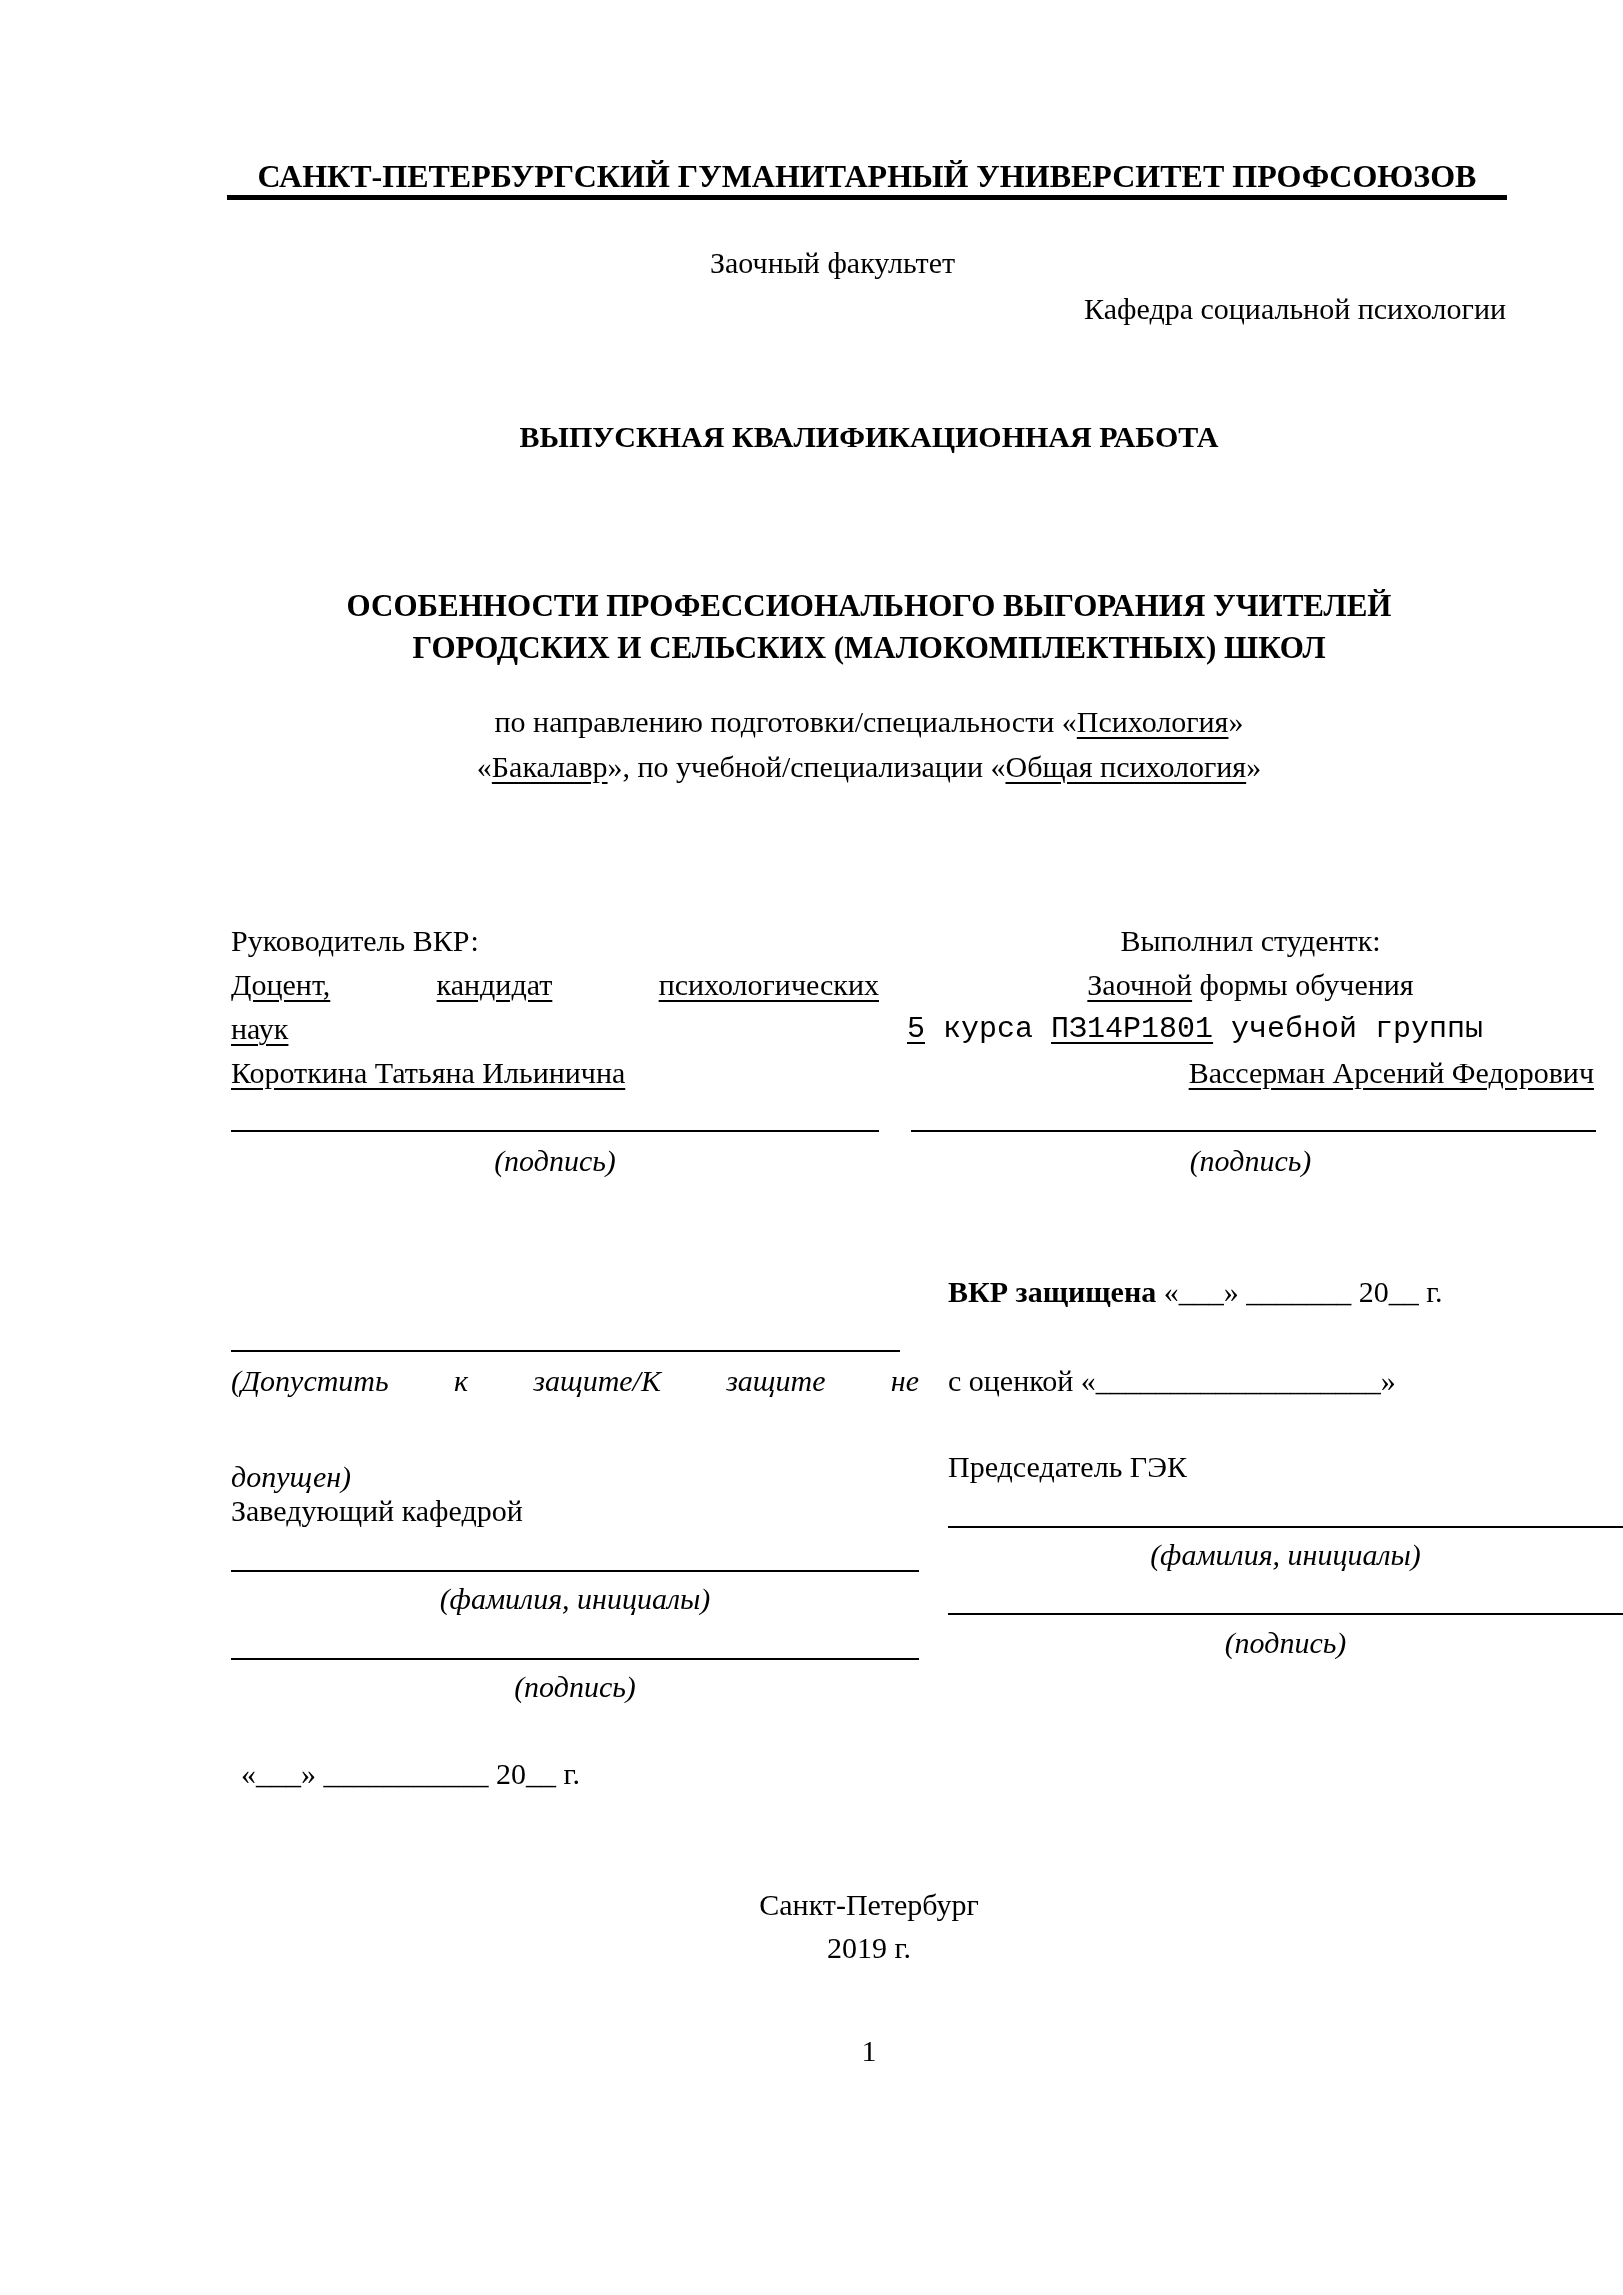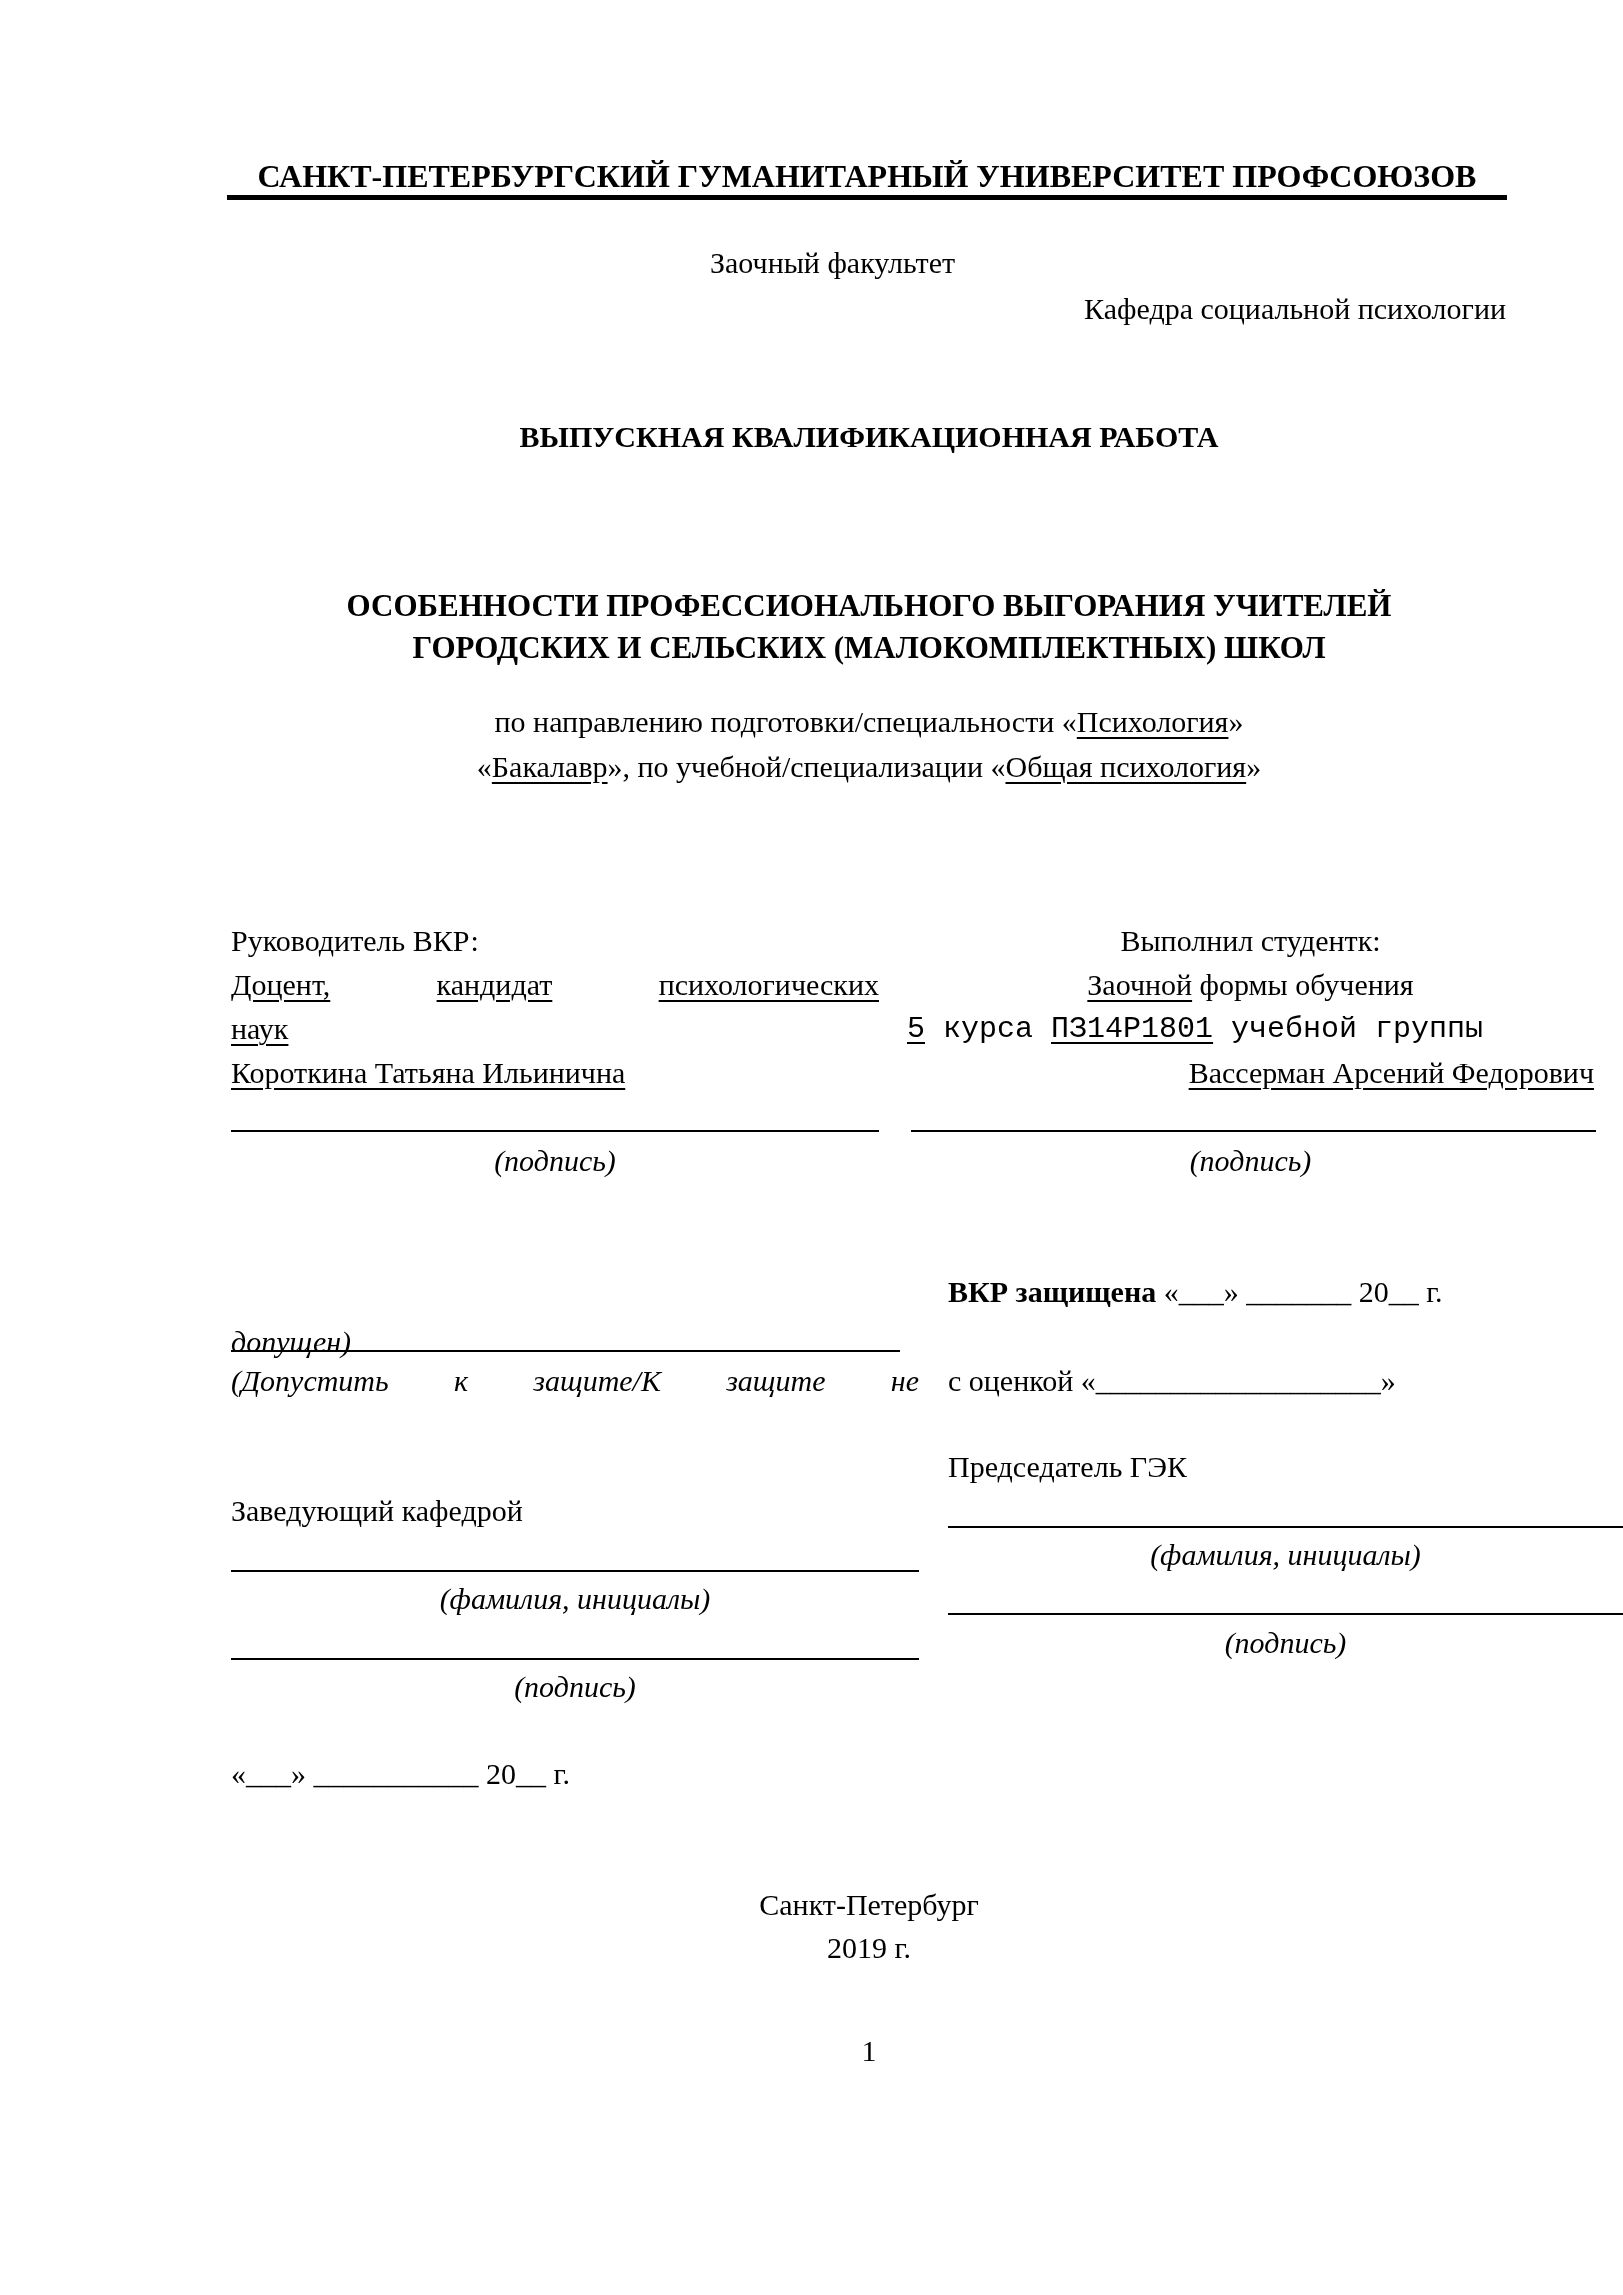--- a/index.html
+++ b/index.html
@@ -59,27 +59,27 @@
 <div class="abs t i" style="left:907px; width:687px; top:1146px; text-align:center;">(подпись)</div>
 
 <div class="sigline" style="left:231px; width:669px; top:1350px;"></div>
 <div class="abs t i" style="left:231px; width:688px; top:1366px; display:flex; justify-content:space-between;">
   <span>(Допустить</span>
   <span>к</span>
   <span>защите/К</span>
   <span>защите</span>
   <span>не</span>
 </div>
-<div class="abs t i" style="left:231px; top:1327px;">допущен)</div>
+<div class="abs t i" style="left:231px; top:1462px;">допущен)</div>
 <div class="abs t" style="left:231px; top:1496px;">Заведующий кафедрой</div>
 <div class="sigline" style="left:231px; width:688px; top:1570px;"></div>
 <div class="abs t i" style="left:231px; width:688px; top:1584px; text-align:center;">(фамилия, инициалы)</div>
 <div class="sigline" style="left:231px; width:688px; top:1658px;"></div>
 <div class="abs t i" style="left:231px; width:688px; top:1672px; text-align:center;">(подпись)</div>
-<div class="abs t" style="left:231px; top:1759px;">«___» ___________ 20__ г.</div>
+<div class="abs t" style="left:241px; top:1759px;">«___» ___________ 20__ г.</div>
 
 <div class="abs t" style="left:948px; top:1277px;">
   <span class="b">ВКР защищена</span><span> «___» _______ 20__ г.</span>
 </div>
 <div class="abs t" style="left:948px; top:1366px;">с оценкой «___________________»</div>
 <div class="abs t" style="left:948px; top:1452px;">Председатель ГЭК</div>
 <div class="sigline" style="left:948px; width:675px; top:1526px;"></div>
 <div class="abs t i" style="left:948px; width:675px; top:1540px; text-align:center;">(фамилия, инициалы)</div>
 <div class="sigline" style="left:948px; width:675px; top:1613px;"></div>
 <div class="abs t i" style="left:948px; width:675px; top:1628px; text-align:center;">(подпись)</div>

